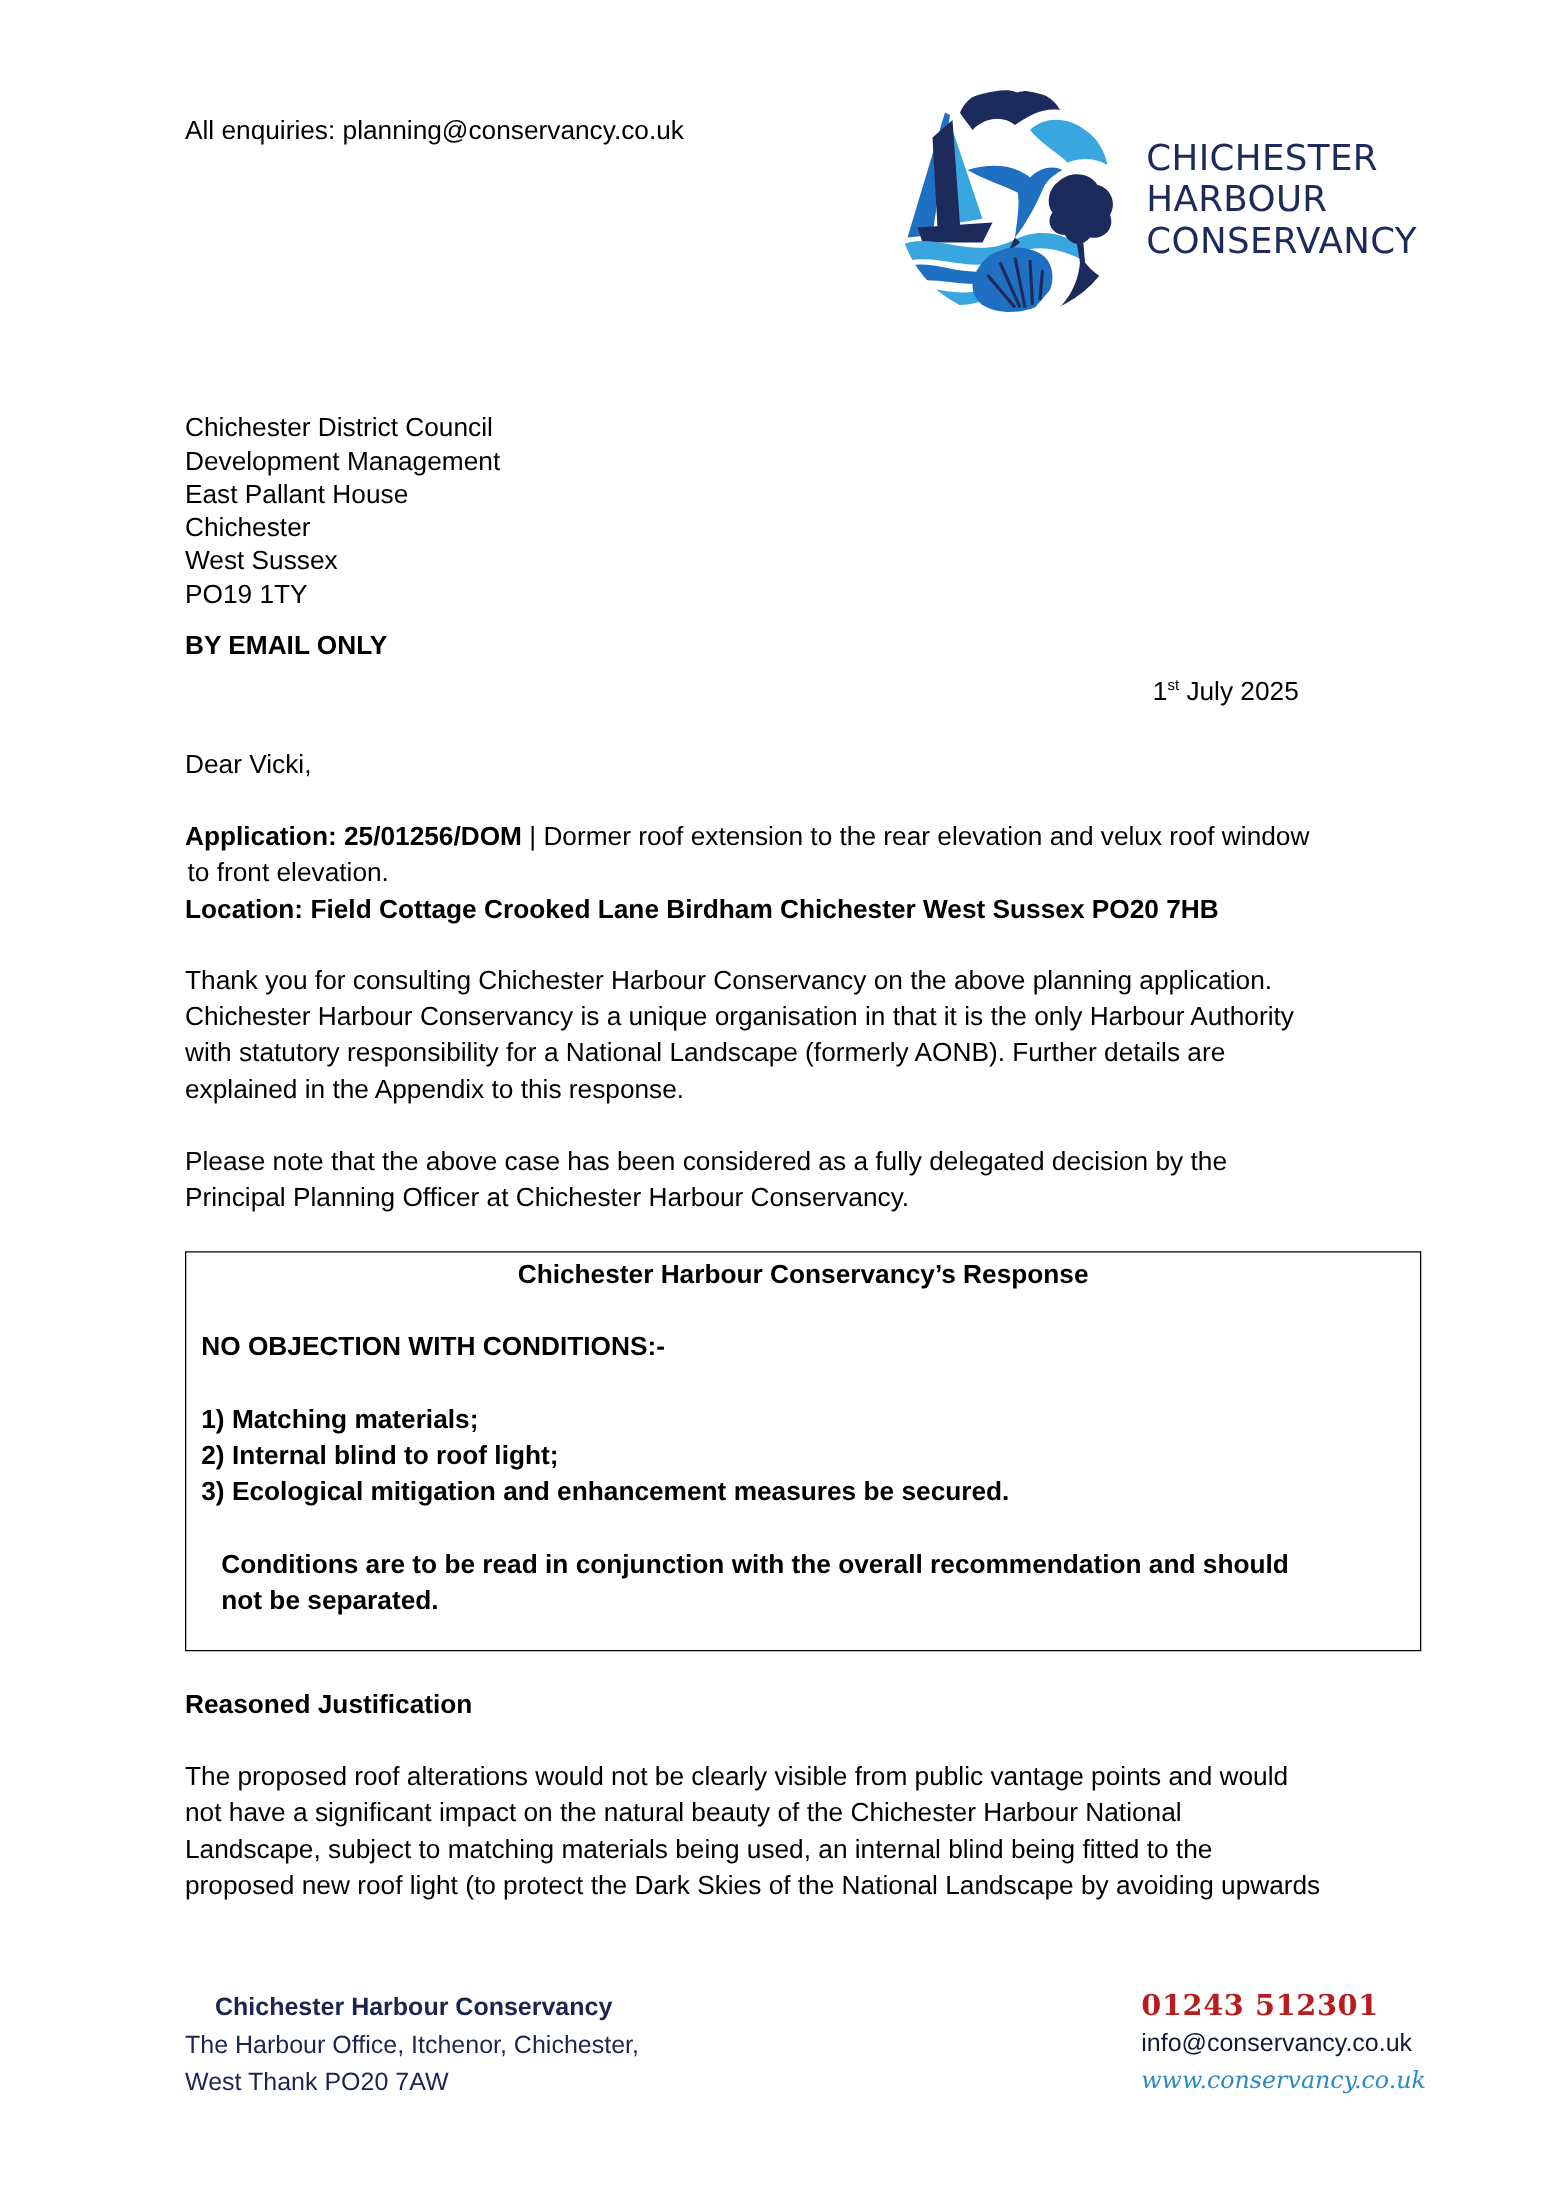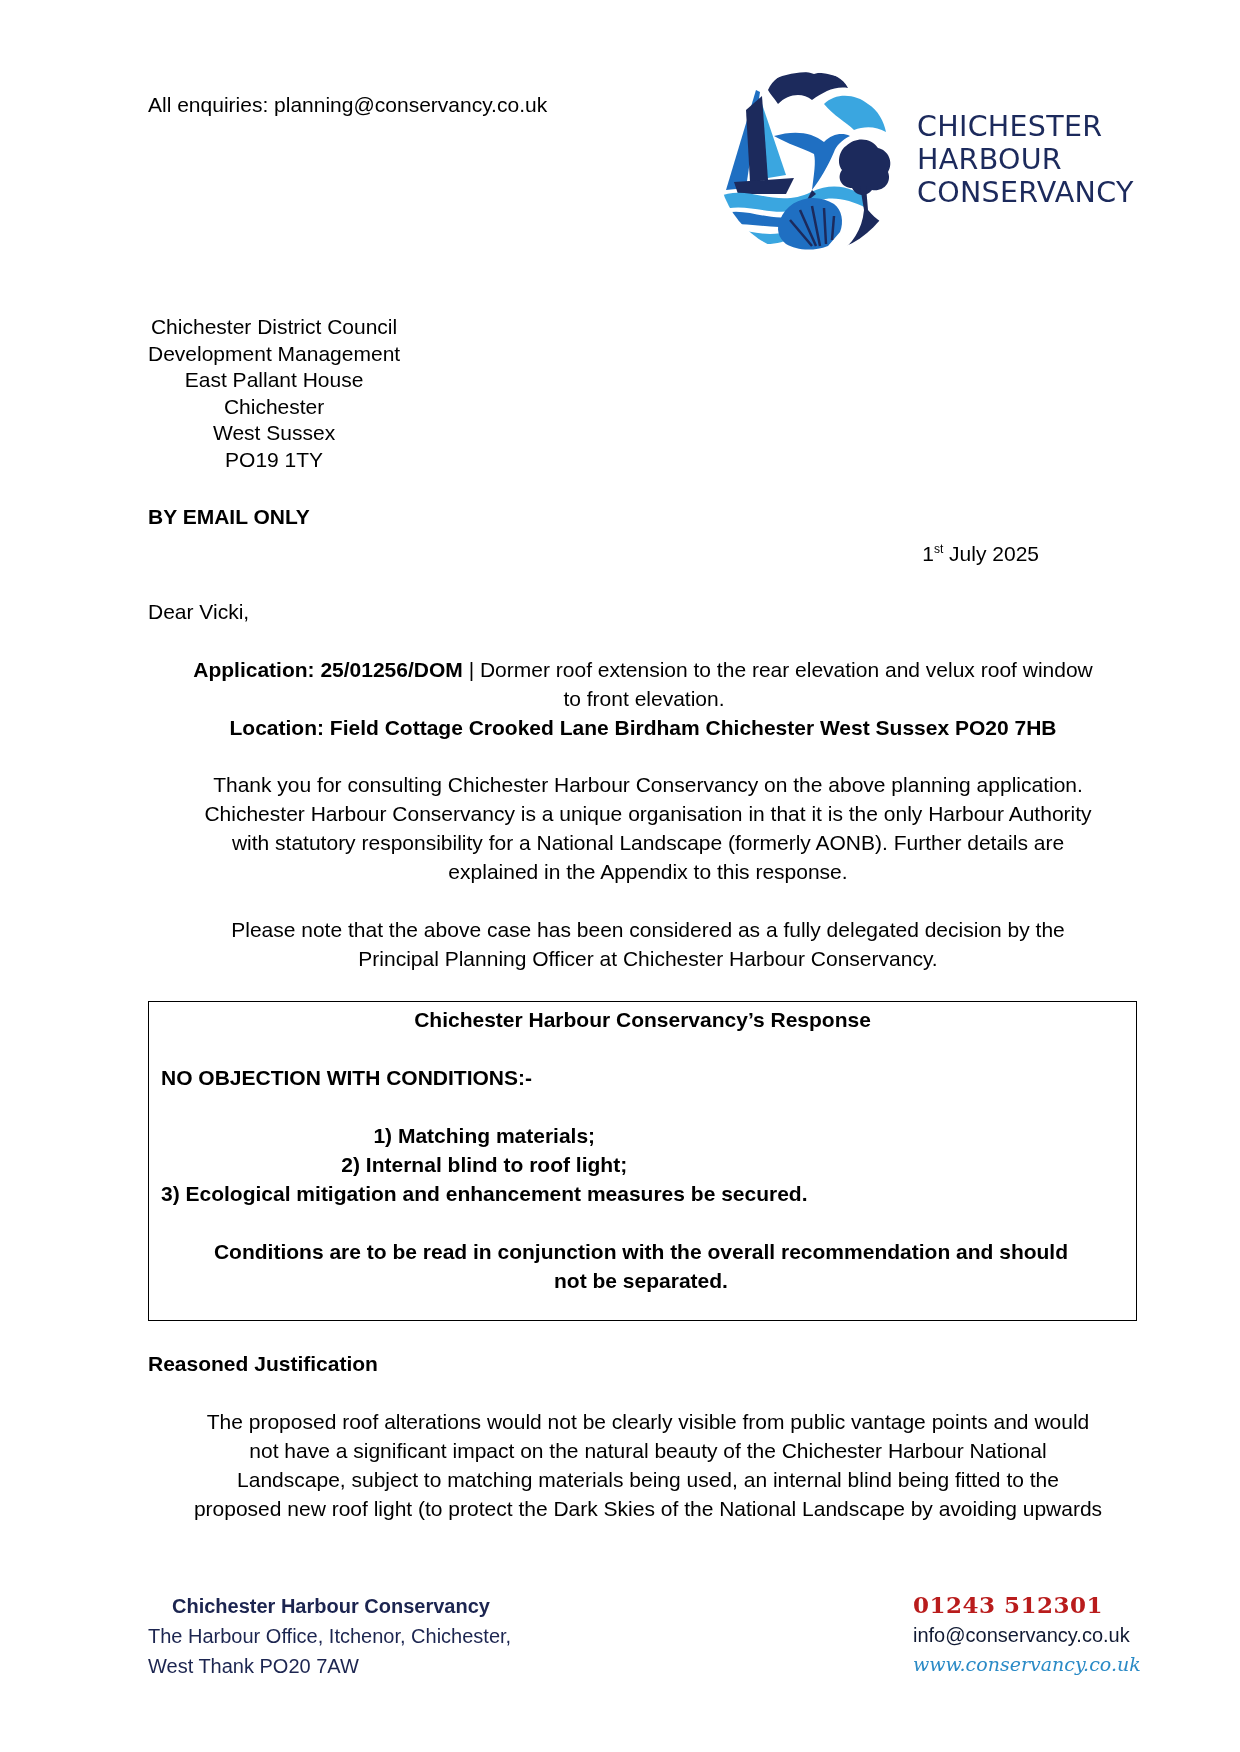--- a/index.html
+++ b/index.html
@@ -2,56 +2,56 @@
 <html><head>
 <meta charset="utf-8">
 <style>
   html, body { margin: 0; padding: 0; background: #ffffff; }
   body {
     width: 1240px; height: 1752px; position: relative; overflow: hidden;
     font-family: "Liberation Sans", sans-serif; color: #000;
     font-size: 21px;
   }
   .abs { position: absolute; }
-  .line { white-space: nowrap; line-height: 29px; text-align: center; }
+  .line { white-space: nowrap; line-height: 29px; }
   .b { font-weight: bold; }
 
   
   #enquiries { left: 148px; top: 90px; line-height: 29px; }
   #logo { left: 716px; top: 70px; width: 186px; height: 186px; }
   #logo-text {
     left: 917px; top: 110px; color: #1c2a5c;
     font-family: "DejaVu Sans", sans-serif; font-size: 28.5px; line-height: 33px;
     letter-spacing: 0.3px;
   }
   #logo-text div { white-space: nowrap; }
 
   
-  #address { left: 148px; top: 314px; line-height: 26.5px; }
+  #address { left: 148px; top: 330px; line-height: 26.5px; }
   #by-email { left: 148px; top: 502px; }
   #date { right: 201px; top: 539px; }
   #date sup { font-size: 12px; vertical-align: 0; position: relative; top: -8px; }
 
   #salutation { left: 148px; top: 597px; }
 
   #application { left: 148px; top: 655px; width: 990px; line-height: 29px; }
   #application .indent { padding-left: 2px; }
 
   #intro { left: 148px; top: 770px; width: 1000px; }
   #note { left: 148px; top: 915px; width: 1000px; }
 
   
   #response-box {
     left: 148px; top: 1001px; width: 987px; height: 318px;
     border: 1.5px solid #000;
   }
   #response-title { position: absolute; left: 0; right: 0; top: 3px; text-align: center; }
   #response-verdict { position: absolute; left: 12px; top: 61px; }
   #conditions { position: absolute; left: 12px; top: 119px; }
-  #conditions-note { position: absolute; left: 12px; top: 235px; width: 960px; }
+  #conditions-note { position: absolute; left: 28px; top: 235px; width: 960px; }
 
   #justification-heading { left: 148px; top: 1349px; }
   #justification { left: 148px; top: 1407px; width: 1000px; }
 
   
   #footer-left { left: 148px; top: 1591px; color: #1c2550; font-size: 20px; line-height: 30px; }
   #footer-left .name { font-weight: bold; font-size: 20px; margin-left: 24px; }
   #footer-right { left: 913px; top: 1590px; }
   #footer-phone {
     color: #b91c1c; font-family: "DejaVu Serif", serif; font-weight: bold;

